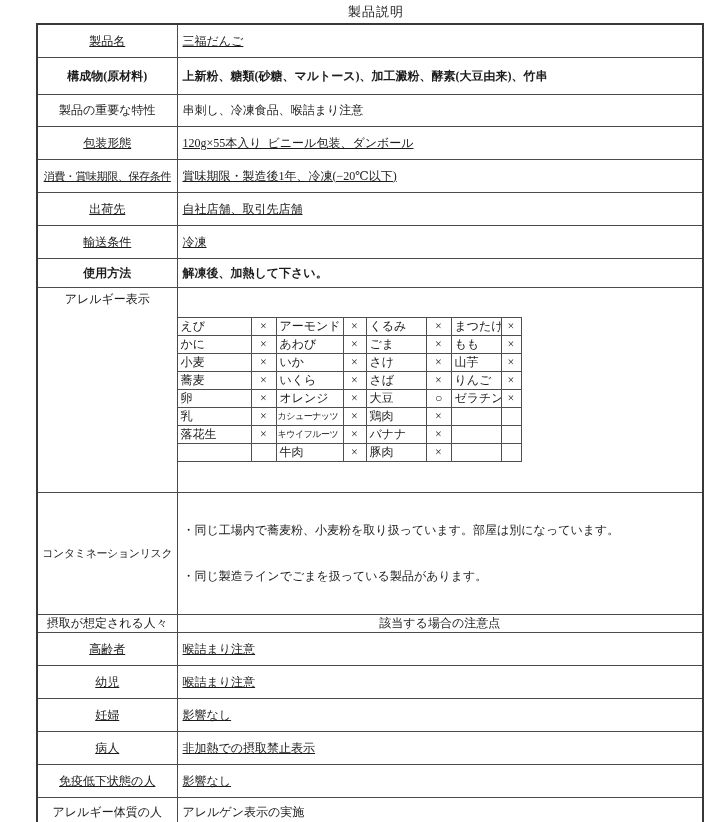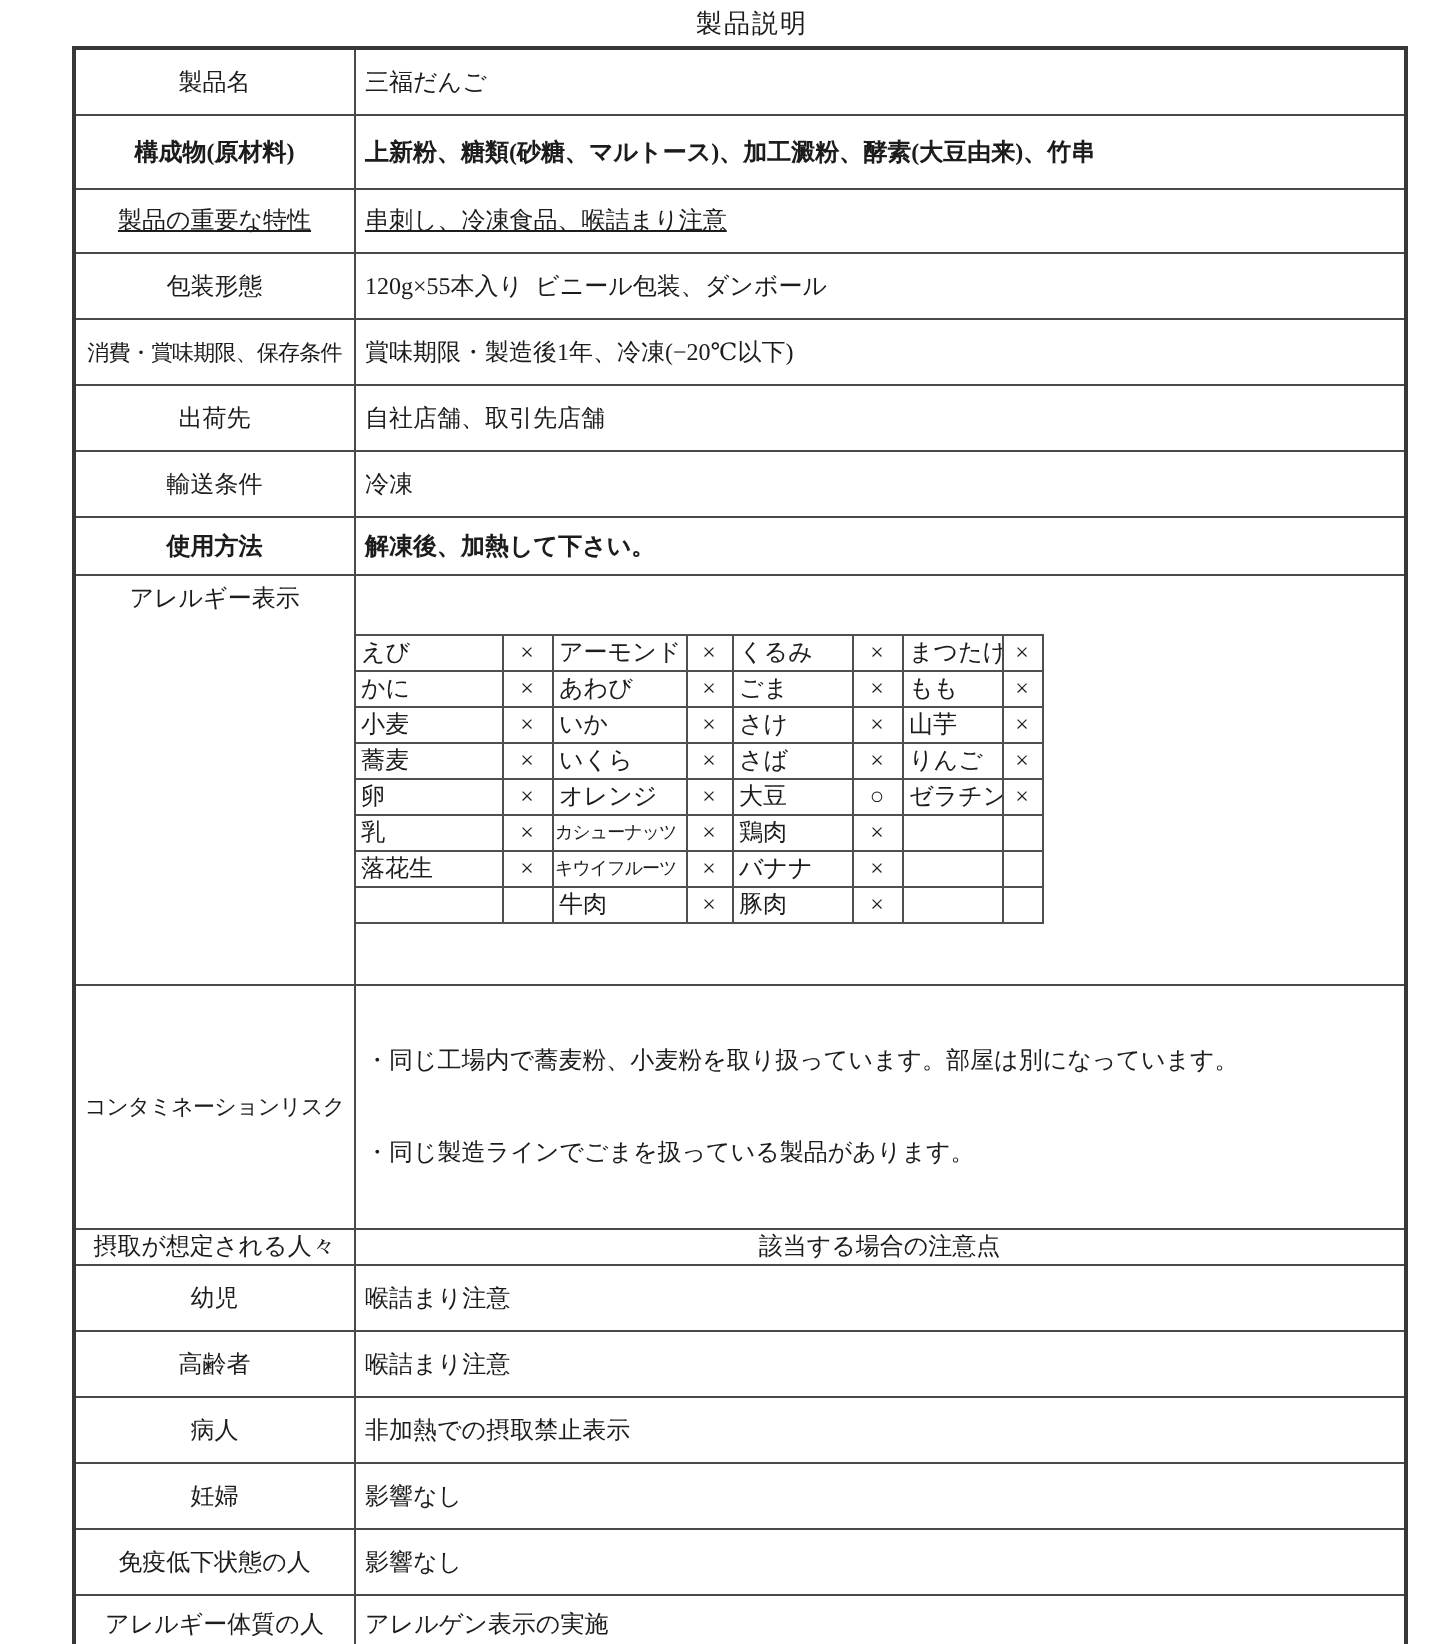--- a/index.html
+++ b/index.html
@@ -19,21 +19,21 @@
   table.main td{
     border:1px solid #4a4a4a;font-size:12px;overflow:hidden;
     vertical-align:middle;
   }
   td.lbl{text-align:center;padding:0 2px;}
   td.lbl.small{font-size:11px;letter-spacing:-0.4px;}
   td.val{padding:0 5px;white-space:pre-wrap;text-align:left;}
   td.val.center{text-align:center;padding:0;}
   td.p0{padding:0;vertical-align:top;}
   
-  tr.h33 td{height:32px;} tr.h37 td{height:36px;font-weight:bold;} tr.h32 td{height:31px;text-decoration:underline;}
+  tr.h33 td{height:32px;text-decoration:underline;} tr.h37 td{height:36px;font-weight:bold;} tr.h32 td{height:31px;}
   tr.h29 td{height:28px;font-weight:bold;} tr.h129 td{height:128px;} tr.h38 td{height:37px;}
   tr.h16 td{height:15px;} tr.h30 td{height:29px;}
   
   table.sub{
     border-collapse:collapse;table-layout:fixed;width:344px;
     margin:-1px 0 0 -1px;font-size:11px;
   }
   table.sub td{
     border:1px solid #4f4f4f;height:15px;padding:0 3px;
     overflow:hidden;white-space:nowrap;
@@ -185,34 +185,34 @@
       <div class="lbl-line">・同じ工場内で蕎麦粉、小麦粉を取り扱っています。部屋は別になっています。</div>
       <div class="lbl-line">・同じ製造ラインでごまを扱っている製品があります。</div>
     </td>
   </tr>
 
   <tr class="h16">
     <td class="lbl">摂取が想定される人々</td>
     <td class="val center">該当する場合の注意点</td>
   </tr>
   <tr class="h33">
+    <td class="lbl">高齢者</td>
+    <td class="val">喉詰まり注意</td>
+  </tr>
+  <tr class="h33">
     <td class="lbl">幼児</td>
     <td class="val">喉詰まり注意</td>
   </tr>
   <tr class="h33">
-    <td class="lbl">高齢者</td>
-    <td class="val">喉詰まり注意</td>
+    <td class="lbl">妊婦</td>
+    <td class="val">影響なし</td>
   </tr>
   <tr class="h33">
     <td class="lbl">病人</td>
     <td class="val">非加熱での摂取禁止表示</td>
-  </tr>
-  <tr class="h33">
-    <td class="lbl">妊婦</td>
-    <td class="val">影響なし</td>
   </tr>
   <tr class="h33">
     <td class="lbl">免疫低下状態の人</td>
     <td class="val">影響なし</td>
   </tr>
   <tr class="h30">
     <td class="lbl">アレルギー体質の人</td>
     <td class="val">アレルゲン表示の実施</td>
   </tr>
 

